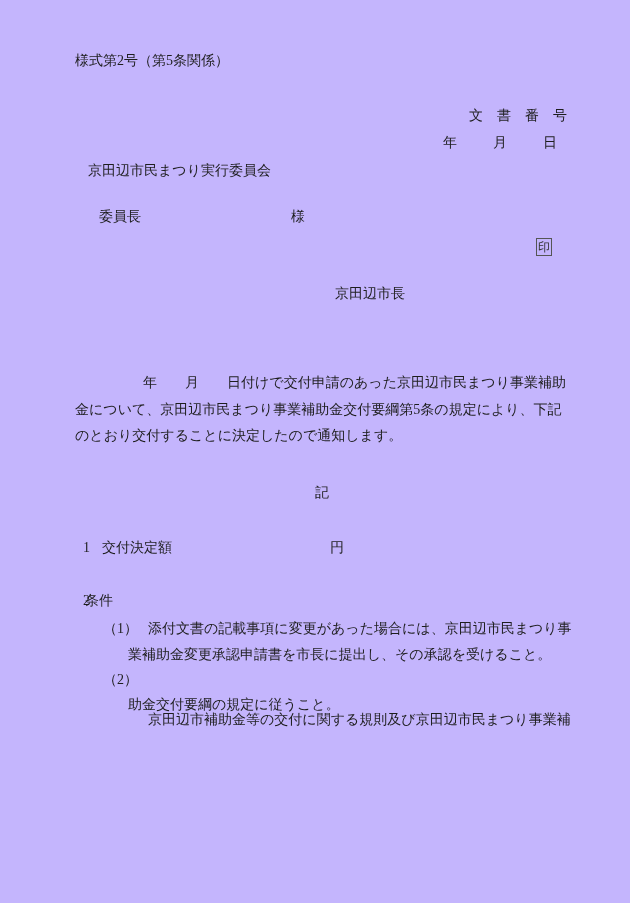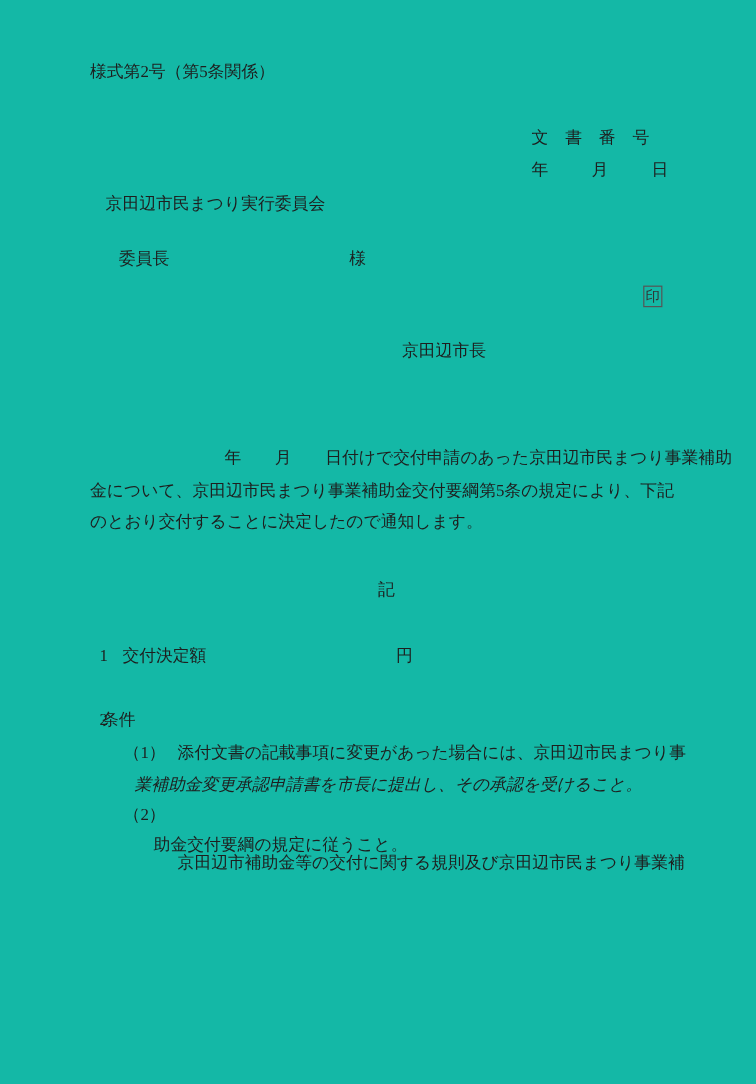--- a/index.html
+++ b/index.html
@@ -4,21 +4,21 @@
 <style>
   html, body {
     margin: 0;
     padding: 0;
     background: #ffffff;
   }
   .page {
     position: relative;
     width: 630px;
     height: 903px;
-    background: #14b8a6;
+    background: #c4b5fd;
     color: #1e1e1e;
     font-family: "Liberation Serif", "DejaVu Serif", serif;
     font-size: 14px;
     line-height: 1.2;
   }
   .abs {
     position: absolute;
     white-space: pre;
   }
   .title {
@@ -43,59 +43,59 @@
     box-sizing: border-box;
   }
 </style>
 </head>
 <body>
 
 <div class="page">
 
   <div class="abs" style="left:75px; top:53px;">様式第2号（第5条関係）</div>
 
-  <div class="abs" style="left:443px; top:108px;">文　書　番　号</div>
+  <div class="abs" style="left:469px; top:108px;">文　書　番　号</div>
 
   <div class="abs" style="left:443px; top:135px; letter-spacing:-1.5px;">年　　　月　　　日</div>
 
   <div class="abs" style="left:85px; top:192px;">
     <span>委員長</span><span class="spacer-recipient"></span><span>様</span>
   </div>
 
   <div class="abs" style="left:88px; top:163px;">京田辺市民まつり実行委員会</div>
 
   <div class="abs" style="left:335px; top:242px;margin-top:44px;">京田辺市長</div>
 
   <div class="seal-box">
     <span>印</span>
   </div>
 
 
   <div>
-    <div class="abs" style="left:143px; top:375px;margin-left:44px;">年　　月　　日付けで交付申請のあった京田辺市民まつり事業補助</div>
+    <div class="abs" style="left:143px; top:375px;">年　　月　　日付けで交付申請のあった京田辺市民まつり事業補助</div>
     <div class="abs" style="left:75px; top:402px;">金について、京田辺市民まつり事業補助金交付要綱第5条の規定により、下記</div>
     <div class="abs" style="left:75px; top:428px;">のとおり交付することに決定したので通知します。</div>
   </div>
 
   <div class="abs" style="left:315px; top:485px;">記</div>
 
   <div>
     <div class="abs" style="left:83px; top:540px;">1</div>
     <div class="abs" style="left:102px; top:540px;text-align:center;">交付決定額</div>
     <div class="abs" style="left:330px; top:540px;">円</div>
   </div>
 
   <div>
     <div class="abs" style="left:83px; top:593px;">2</div>
     <div class="abs" style="left:85px; top:593px;">条件</div>
 
     <div>
       <div class="abs" style="left:103px; top:621px;">（1）</div>
       <div class="abs" style="left:148px; top:621px;text-align:right;">添付文書の記載事項に変更があった場合には、京田辺市民まつり事</div>
-      <div class="abs" style="left:112px; top:647px;font-style:italic;">業補助金変更承認申請書を市長に提出し、その承認を受けること。</div>
+      <div class="abs" style="left:128px; top:647px;">業補助金変更承認申請書を市長に提出し、その承認を受けること。</div>
     </div>
 
     <div>
       <div class="abs" style="left:103px; top:672px;">（2）</div>
       <div class="abs" style="left:148px; top:712px;">京田辺市補助金等の交付に関する規則及び京田辺市民まつり事業補</div>
       <div class="abs" style="left:128px; top:697px;">助金交付要綱の規定に従うこと。</div>
     </div>
   </div>
 
 </div>

